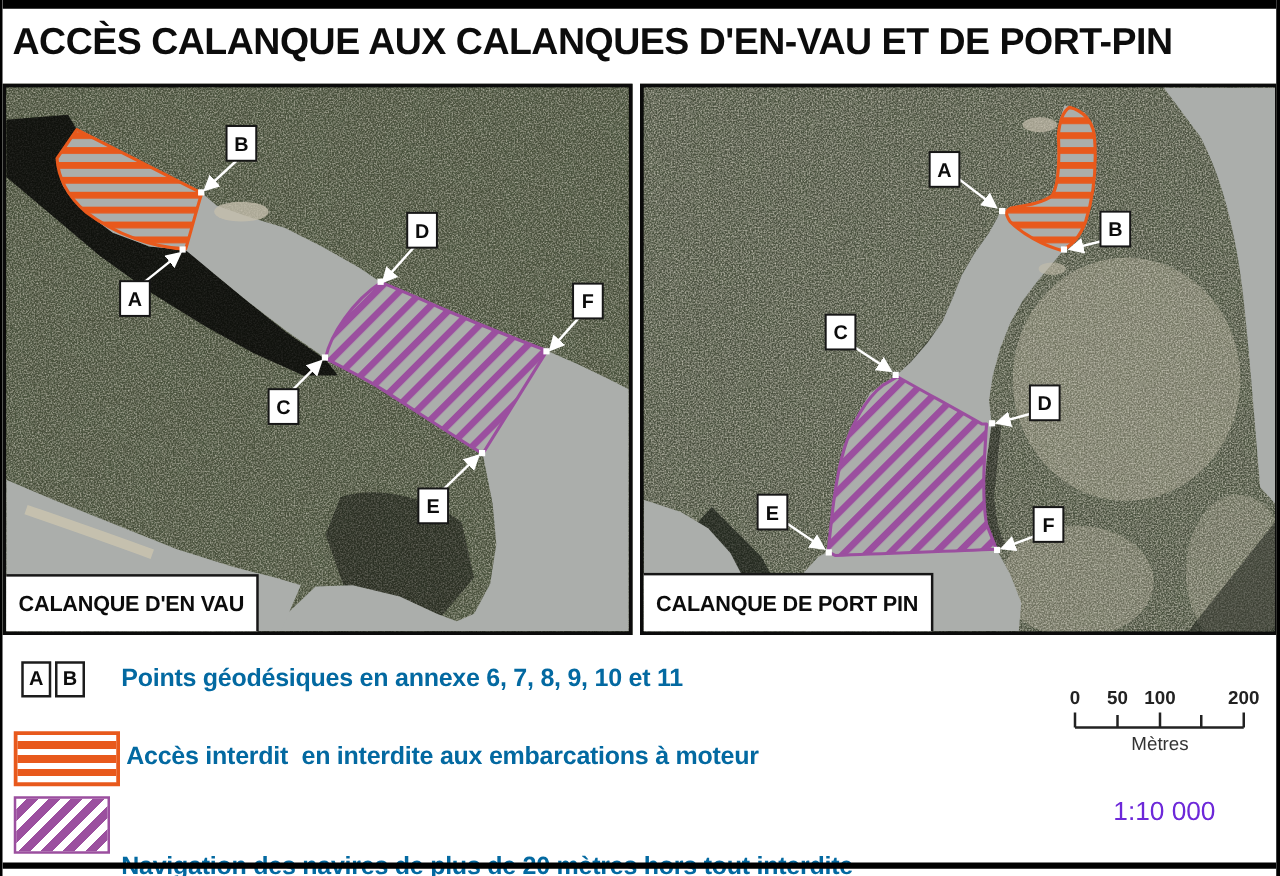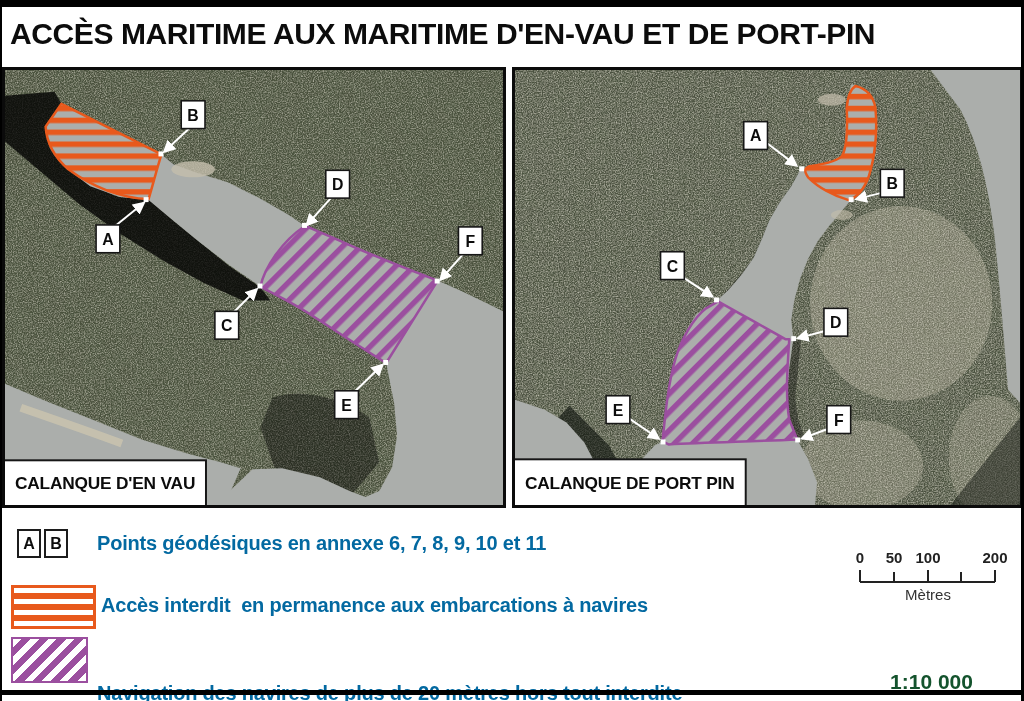--- a/index.html
+++ b/index.html
@@ -37,42 +37,42 @@
     left:9px;top:585px;width:85px;height:44px;
     border:3px solid var(--orange);
     background:repeating-linear-gradient(180deg,#fff 0 5px,var(--orange) 5px 11px);
   }
   .sw-pu{
     left:9px;top:637px;width:77px;height:46px;
     border:2px solid var(--purple);
     background:repeating-linear-gradient(135deg,#fff 0 6px,var(--purple) 6px 12.5px);
   }
   .ratio{
-    position:absolute;left:852px;top:670px;width:155px;text-align:center;
-    font-size:21px;font-weight:bold;color:#14532d;
+    position:absolute;left:852px;top:638px;width:155px;text-align:center;
+    font-size:21px;font-weight:normal;color:#6d28d9;
   }
   .scalebar{position:absolute;left:838px;top:536px;width:186px;height:78px;}
   .bottomline{position:absolute;left:0;top:690px;width:100%;height:5px;background:#000;}
 
   svg text{font-family:"Liberation Sans","DejaVu Sans",sans-serif;}
   .pt-rect{fill:#ffffff;stroke:#161616;stroke-width:1.6;}
   .pt-text{font-size:16px;font-weight:bold;fill:#0c0c0c;text-anchor:middle;}
   .cap-rect{fill:#ffffff;stroke:#161616;stroke-width:2;}
   .cap-text{font-size:17.5px;font-weight:bold;fill:#0c0c0c;letter-spacing:-0.2px;}
   .arrow{stroke:#ffffff;stroke-width:2;fill:none;}
   .mk{fill:#ffffff;}
   .sb-num{font-size:15px;font-weight:bold;fill:#222;text-anchor:middle;}
   .sb-unit{font-size:15px;fill:#333;text-anchor:middle;}
 </style>
 </head>
 <body>
 
 <div class="page">
   <div class="topbar"></div>
-  <div class="maintitle">ACCÈS MARITIME AUX MARITIME D'EN-VAU ET DE PORT-PIN</div>
+  <div class="maintitle">ACCÈS CALANQUE AUX CALANQUES D'EN-VAU ET DE PORT-PIN</div>
 
   <div class="map map-left">
     <svg viewBox="0 0 503 438" preserveAspectRatio="none">
       <defs>
         <filter id="Lspk" x="0" y="0" width="100%" height="100%">
           <feTurbulence type="fractalNoise" baseFrequency="0.8" numOctaves="2" seed="5" stitchTiles="stitch"></feTurbulence>
           <feColorMatrix type="matrix" values="0 0 0 0 0.74  0 0 0 0 0.72  0 0 0 0 0.62  0 0 0 1.7 -0.62"></feColorMatrix>
         </filter>
         <filter id="Lblot" x="0" y="0" width="100%" height="100%">
           <feTurbulence type="fractalNoise" baseFrequency="0.05" numOctaves="3" seed="9" stitchTiles="stitch"></feTurbulence>
@@ -269,21 +269,21 @@
 
   <div class="leg-box" style="left:15px;top:529px;">
     <span>A</span>
   </div>
   <div class="leg-box" style="left:42px;top:529px;">
     <span>B</span>
   </div>
   <div class="leg-text" style="left:95px;top:532px;">Points géodésiques en annexe 6, 7, 8, 9, 10 et 11</div>
 
   <div class="sw sw-or"></div>
-  <div class="leg-text" style="left:99px;top:594px;">Accès interdit  en permanence aux embarcations à navires</div>
+  <div class="leg-text" style="left:99px;top:594px;">Accès interdit  en interdite aux embarcations à moteur</div>
 
   <div class="sw sw-pu"></div>
   <div class="leg-text" style="left:95px;top:635px;line-height:23.5px;">
     <div>Navigation des navires de plus de 20 mètres hors tout interdite</div>
     
   </div>
 
   <svg class="scalebar" viewBox="0 0 186 78">
     <line x1="20" y1="46" x2="155" y2="46" stroke="#222" stroke-width="2"></line>
     <line x1="20" y1="34" x2="20" y2="46" stroke="#222" stroke-width="2"></line>

